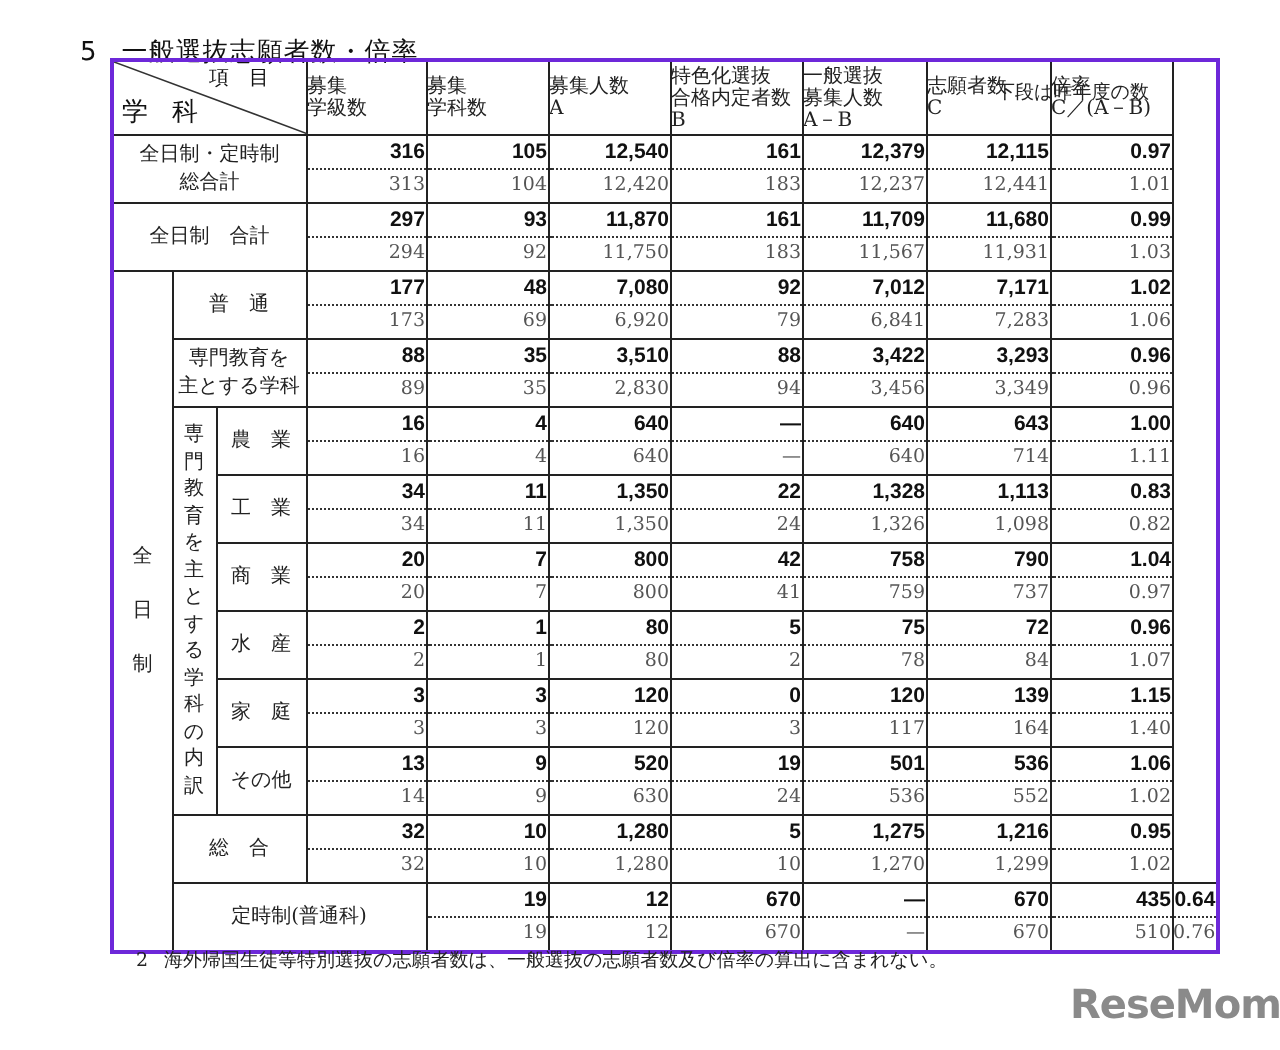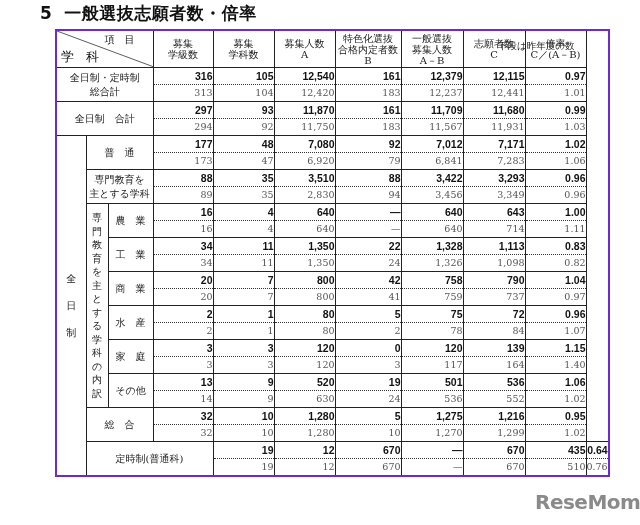--- a/index.html
+++ b/index.html
@@ -1,24 +1,24 @@
 <!DOCTYPE html>
 <html><head>
 <meta charset="utf-8">
 <style>
   html, body { margin: 0; padding: 0; background: #ffffff; }
   body { width: 640px; height: 525px; position: relative; overflow: hidden;
          font-family: "DejaVu Sans", "Liberation Sans", sans-serif; color: #111; }
-  .title { position: absolute; left: 40px; top: 2px; font-size: 17px; font-weight: bold; letter-spacing: 0.5px; }
+  .title { position: absolute; left: 40px; top: 17px; font-size: 13px; font-weight: normal; letter-spacing: 0.5px; }
   .title .num { margin-right: 12px; }
   .subnote { position: absolute; left: 498px; top: 16px; font-size: 9.5px; font-family: "DejaVu Serif", serif; color: #222; margin-top: 24px; }
   table.main { position: absolute; left: 55px; top: 29px; border-collapse: collapse; table-layout: fixed; }
   table.main td { border: 1px solid #222; padding: 0; font-size: 10px; line-height: 1; }
   table.main { border: 2px solid #6d28d9; }
-  td.hdr { text-align: center; font-family: "DejaVu Serif", serif; font-size: 9.5px; height: 36px; color: #222; }
+  td.hdr { font-family: "DejaVu Serif", serif; font-size: 9.5px; height: 36px; color: #222; }
   td.hdr div { line-height: 11px; }
   td.corner { position: relative; height: 36px; }
   td.corner svg { position: absolute; left: 0; top: 0; }
   td.corner .item { position: absolute; right: 8px; top: 4px; font-family: "DejaVu Serif", serif; font-size: 10px; letter-spacing: 10px; }
   td.corner .subj { position: absolute; left: 4px; bottom: 4px; font-family: "DejaVu Serif", serif; font-size: 13px; letter-spacing: 12px; }
   td.lbl { text-align: center; font-family: "DejaVu Serif", serif; font-size: 10.5px; color: #222; margin-top: 25px; }
   td.lbl div { line-height: 14px; }
   td.vert { text-align: center; vertical-align: middle; font-family: "DejaVu Serif", serif; font-size: 10.5px; color: #222; }
   td.vert span { display: block; line-height: 13.5px; }
   td.v { text-align: right; padding-right: 4px; vertical-align: top; }
@@ -172,21 +172,21 @@
     </td>
     <td class="lbl" colspan="2">
           <div>普　通</div>
         </td>
     <td class="v">
           <span class="cur">177</span>
           <span class="prev">173</span>
         </td>
     <td class="v">
           <span class="cur">48</span>
-          <span class="prev">47</span>
+          <span class="prev">69</span>
         </td>
     <td class="v">
           <span class="cur">7,080</span>
           <span class="prev">6,920</span>
         </td>
     <td class="v">
           <span class="cur">92</span>
           <span class="prev">79</span>
         </td>
     <td class="v">
@@ -522,15 +522,16 @@
         </td>
     <td class="v">
           <span class="cur">0.64</span>
           <span class="prev">0.76</span>
         </td>
   </tr>
 </tbody>
   </table>
 
 <div class="notes">
+  <div class="n2"><span class="k">2</span><span>海外帰国生徒等特別選抜の志願者数は、一般選抜の志願者数及び倍率の算出に含まれない。</span></div>
 </div>
 
 <div class="logo">ReseMom.</div>
 
 </body></html>

